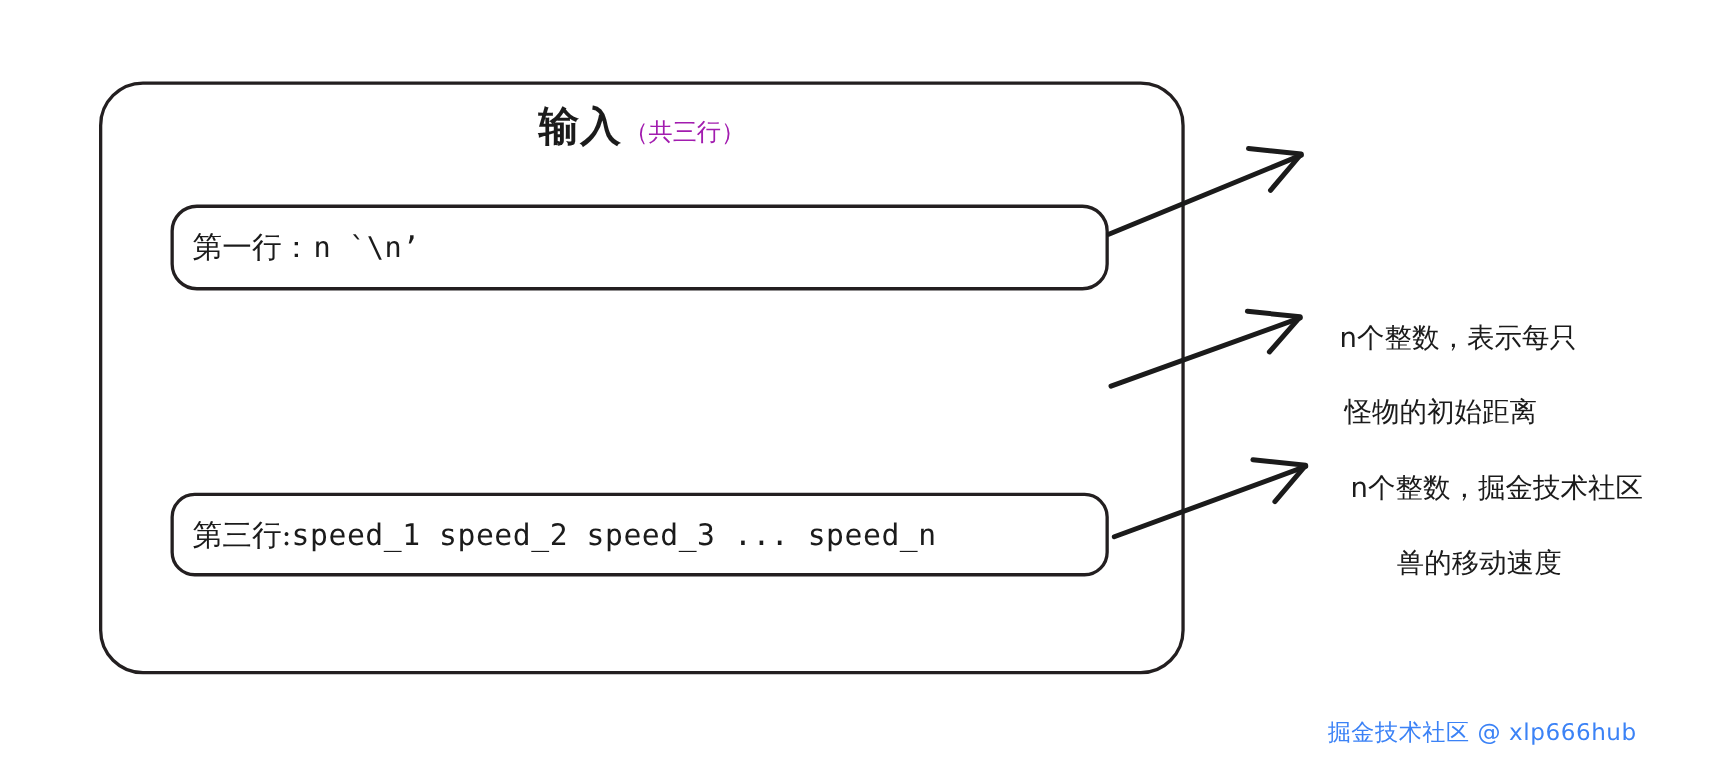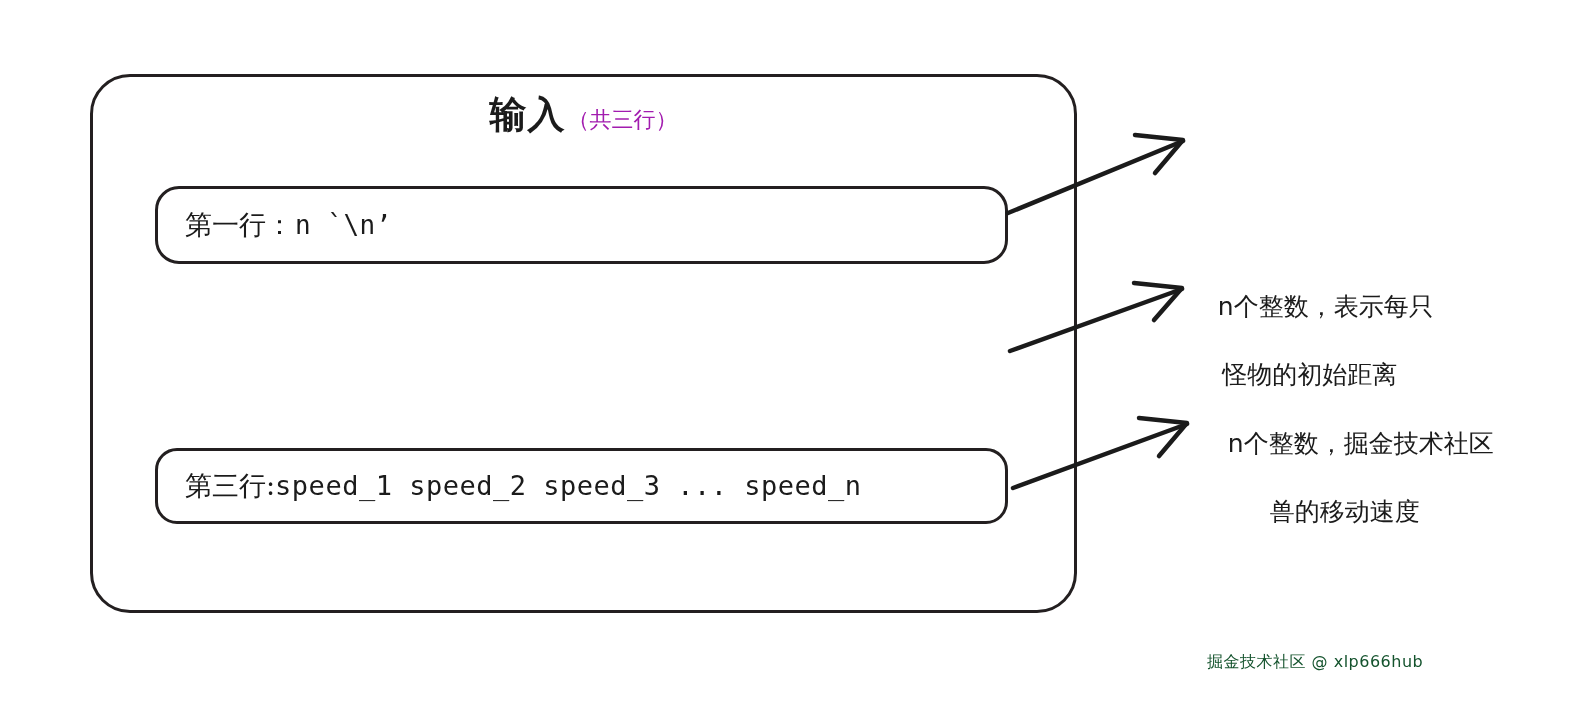--- a/index.html
+++ b/index.html
@@ -70,21 +70,21 @@
     align-items: center;
     width: 853px;
   }
   #line-box-1 { top: 186px;  height: 78px; }
   #line-box-2 { top: 312px;  height: 76px; }
   #line-box-3 { top: 448px;  height: 76px; border-radius: 22px; }
 
   .line-inner {
     display: flex;
     align-items: baseline;
-    padding-left: 27px;
+    padding-left: 17px;
     white-space: nowrap;
   }
   .line-label {
     font-family: "DejaVu Serif", "Liberation Serif", serif;
     font-size: 27px;
     color: #1b1b1b;
   }
   .line-code {
     font-family: "DejaVu Sans Mono", "Liberation Mono", monospace;
     font-size: 27px;
@@ -116,22 +116,22 @@
     height: 712px;
     pointer-events: none;
   }
 
   
   .watermark {
     position: absolute;
     left: 1207px;
     top: 652px;
     font-family: "DejaVu Sans", sans-serif;
-    font-size: 16px;
-    color: #14532d;
+    font-size: 21px;
+    color: #3b82f6;
     white-space: nowrap;
     letter-spacing: 0.5px;
   }
 </style>
 </head>
 <body>
 
 <div id="stage">
 
   <div class="outer-box"></div>

